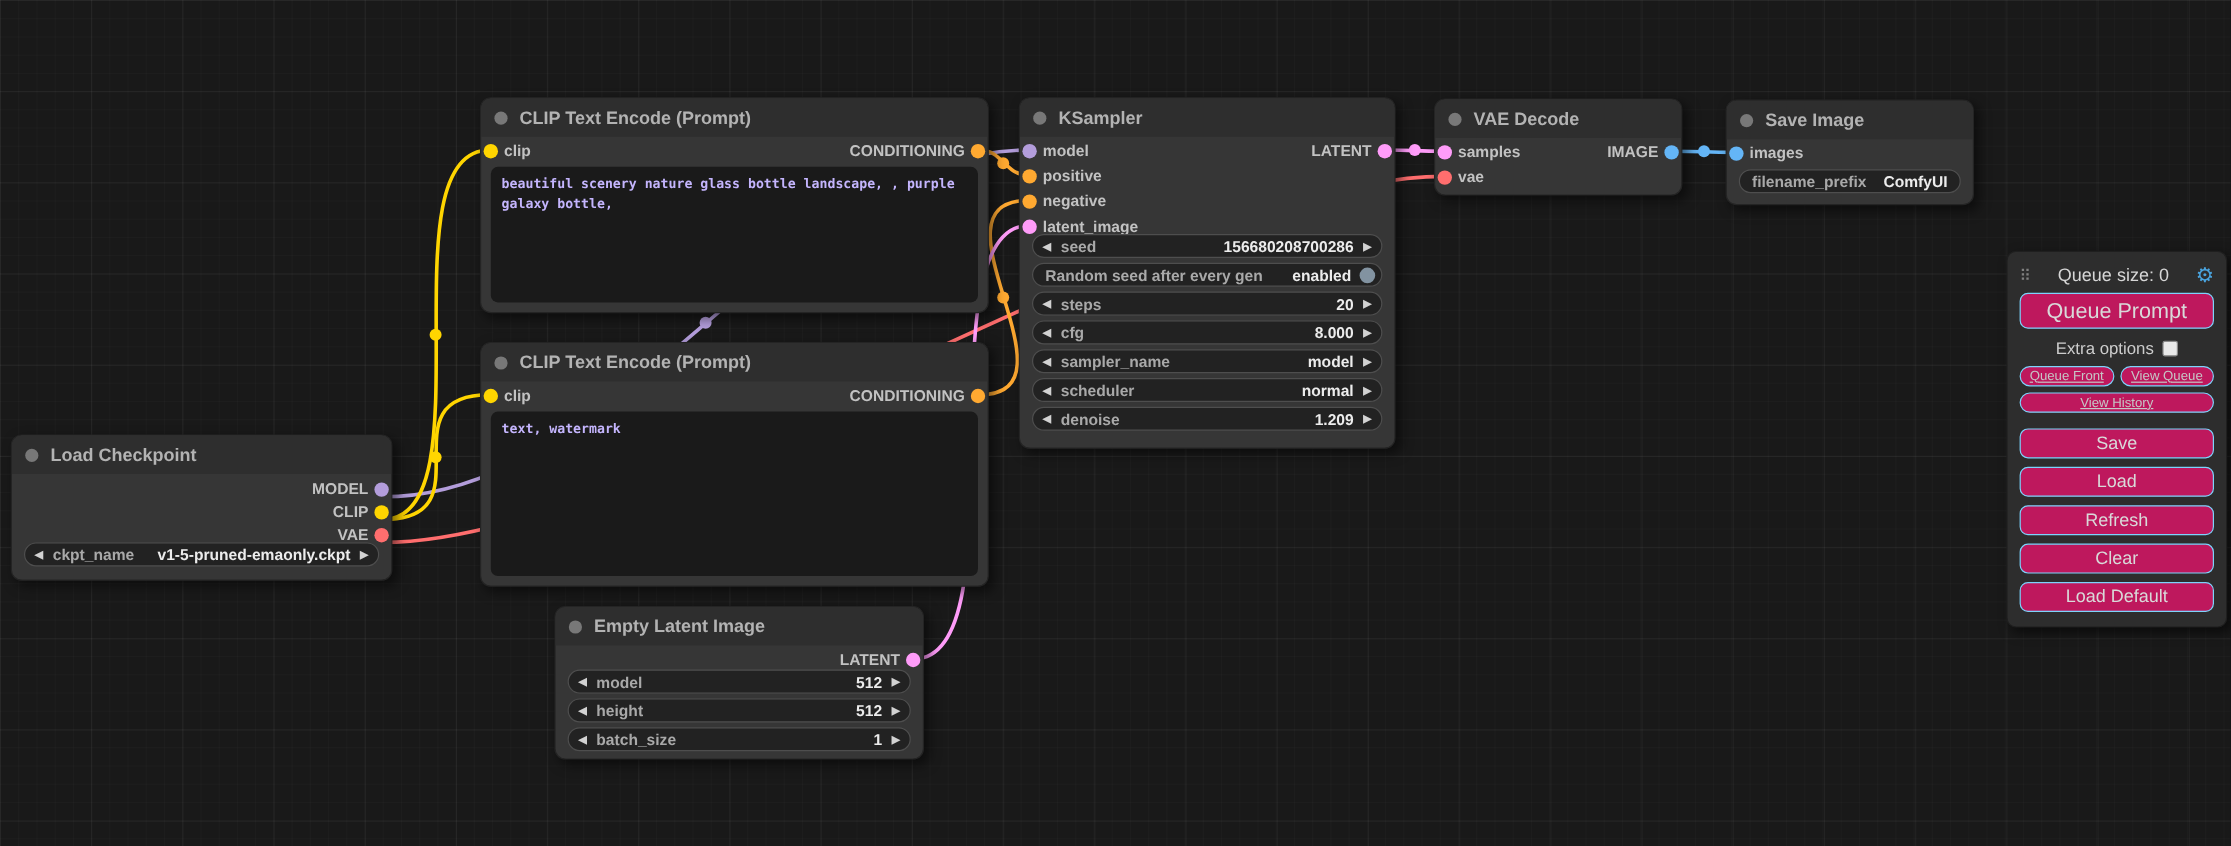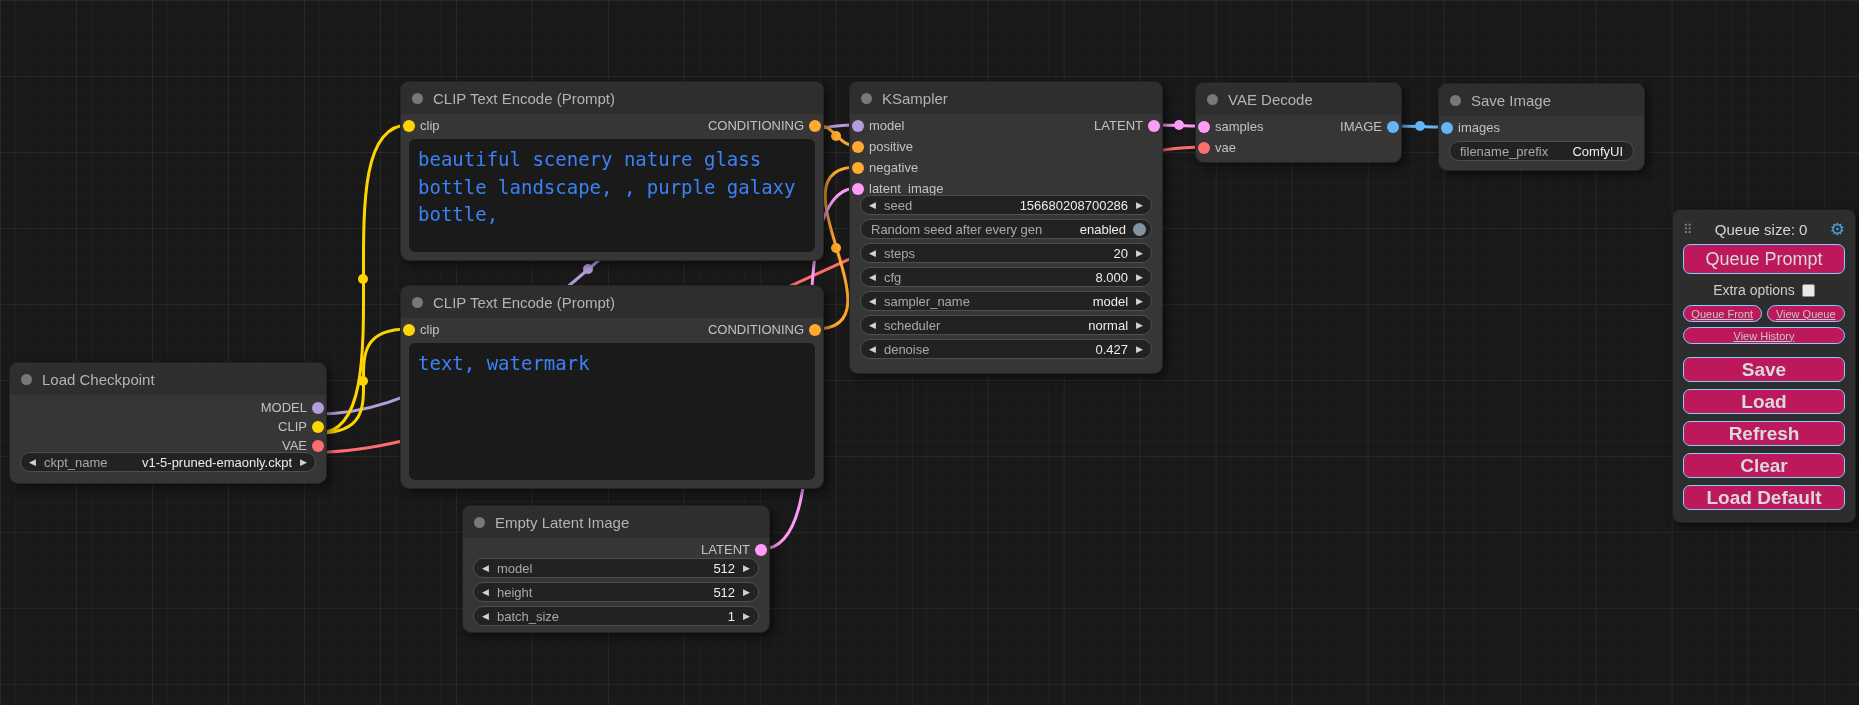--- a/index.html
+++ b/index.html
@@ -19,20 +19,21 @@
   .wire { fill:none; stroke-width:3; stroke-linecap:round; }
   .w-model{stroke:var(--model);} .w-clip{stroke:var(--clip);} .w-vae{stroke:var(--vae);}
   .w-conditioning{stroke:var(--conditioning);} .w-latent{stroke:var(--latent);} .w-image{stroke:var(--image);}
   .f-model{fill:var(--model);} .f-clip{fill:var(--clip);} .f-vae{fill:var(--vae);}
   .f-conditioning{fill:var(--conditioning);} .f-latent{fill:var(--latent);} .f-image{fill:var(--image);}
 
   .node {
     position:absolute; z-index:2; background:#363636;
     border:1px solid #242424; border-radius:9px;
     box-shadow:4px 4px 10px rgba(0,0,0,0.5);
+    font-weight:bold;
   }
   .node-title {
     height:32px; background:#2e2e2e; border-radius:8px 8px 0 0;
     display:flex; align-items:center; padding:0 11px;
     color:#b3b3b3; font-size:15px;
   }
   .title-dot { width:11px; height:11px; border-radius:50%; background:#787878; margin-right:10px; flex:none; }
   .row { position:absolute; left:0; right:0; height:20px; }
   .dot { position:absolute; top:4px; width:12px; height:12px; border-radius:50%; }
   .dot.in { left:2px; } .dot.out { right:2px; }
@@ -48,22 +49,22 @@
   }
   .widget .arrow { font-size:9px; color:#d2d2d2; padding:0 8px; flex:none; line-height:18px; }
   .widget .w-name { color:#a9a9a9; white-space:nowrap; }
   .widget .w-value { margin-left:auto; color:#ececec; white-space:nowrap; }
   .widget.noarrow { padding:0 10px; }
   .knob { width:13px; height:13px; border-radius:50%; background:#8293a1; margin-left:7px; margin-right:-5px; flex:none; }
 
   .textbox {
     position:absolute; left:8px; right:8px; bottom:8px;
     background:#1a1a1a; border-radius:6px; padding:7px 9px;
-    font-family:"DejaVu Sans Mono", monospace; font-size:19px; line-height:1.45;
-    color:#3b82f6; white-space:pre-wrap; word-break:break-word;
+    font-family:"DejaVu Sans Mono", monospace; font-size:11px; line-height:1.45;
+    color:#c4b5fd; white-space:pre-wrap; word-break:break-word;
   }
 
   .menu {
     position:absolute; z-index:3; left:1672px; top:209px; width:184px;
     background:#2d2d2d; border:1px solid #1f1f1f; border-radius:8px;
     box-shadow:4px 4px 10px rgba(0,0,0,0.55); padding:8px 10px 12px 10px;
     color:#d4d4d4; text-align:center;
   }
   .menu-header { display:flex; align-items:center; height:22px; margin-bottom:4px; }
   .drag-handle { color:#808080; font-size:13px; cursor:grab; flex:none; }
@@ -74,21 +75,21 @@
     border-radius:7px; color:#d9d9d9; font-family:"Liberation Sans",sans-serif;
     cursor:pointer;
   }
   .btn-primary { height:30px; font-size:18px; margin:2px 0 8px 0; }
   .extra-row { display:flex; align-items:center; justify-content:center; gap:7px; font-size:14px; color:#cccccc; margin:4px 0 7px 0; }
   .checkbox { width:13px; height:13px; background:#e9e9e9; border:1px solid #8a8a8a; border-radius:2px; display:inline-block; cursor:pointer; }
   .small-row { display:flex; gap:5px; justify-content:center; margin-bottom:5px; }
   .menu .btn-small { height:17px; font-size:11px; border-radius:9px; padding:0 6px; color:#c6c6c6; }
   .small-row .btn-small { flex:1; width:auto;text-decoration:underline; }
   .vh { width:104px !important; display:inline-block !important; }
-  .menu .btn-big { height:25px; font-size:19px; margin-top:7px;font-weight:bold; }
+  .menu .btn-big { height:25px; font-size:15px; margin-top:7px; }
   .menu .btn-big.first { margin-top:13px; }
 </style>
 </head>
 <body>
 
 <div class="canvas">
 
   <svg class="wires" width="1859" height="705">
     <path class="wire w-model" d="M319,414 C519,414 657,125 857,125"></path>
     <path class="wire w-clip" d="M319,433 C409,433 318,125 408,125"></path>
@@ -246,21 +247,21 @@
     </div>
     <div class="widget" style="top:233px">
       <span class="arrow">◀</span>
       <span class="w-name">scheduler</span>
       <span class="w-value">normal</span>
       <span class="arrow">▶</span>
     </div>
     <div class="widget" style="top:257px">
       <span class="arrow">◀</span>
       <span class="w-name">denoise</span>
-      <span class="w-value">0.427</span>
+      <span class="w-value">1.209</span>
       <span class="arrow">▶</span>
     </div>
   </div>
 
   <div class="node" style="left:1195px; top:82px; width:207px; height:81px;">
     <div class="node-title">
       <span class="title-dot"></span>
       <span>VAE Decode</span>
     </div>
     <div class="row" style="top:34px">

